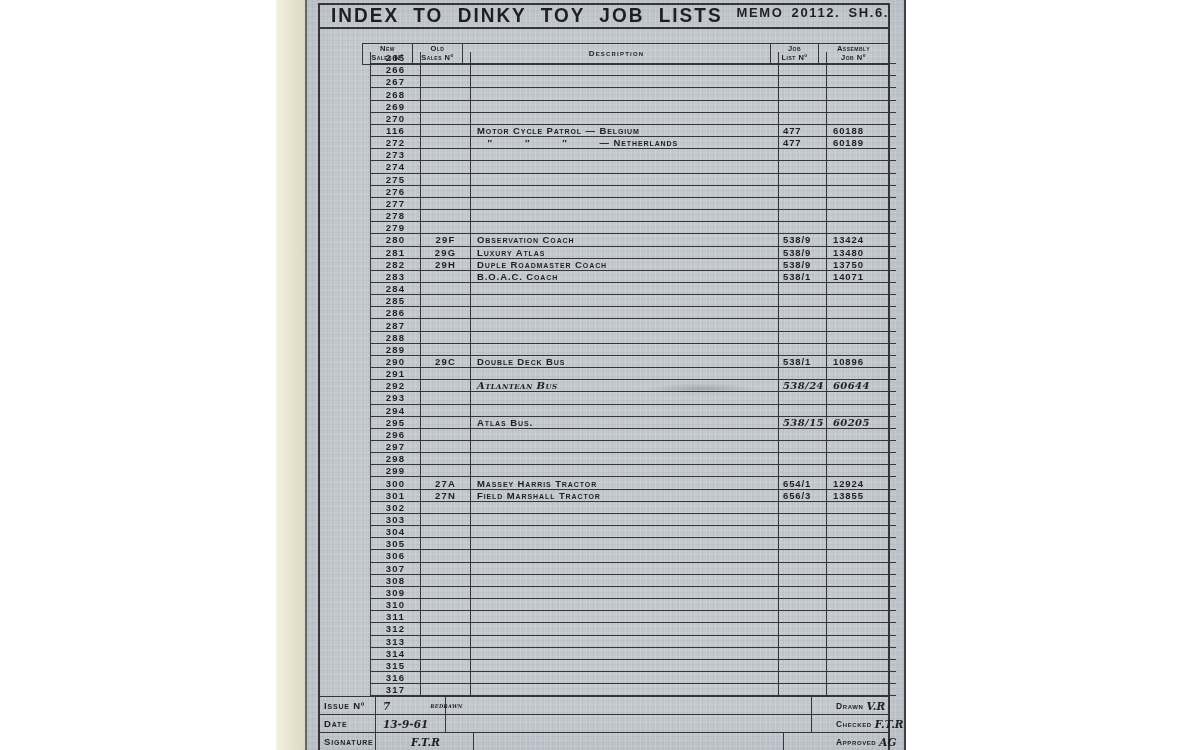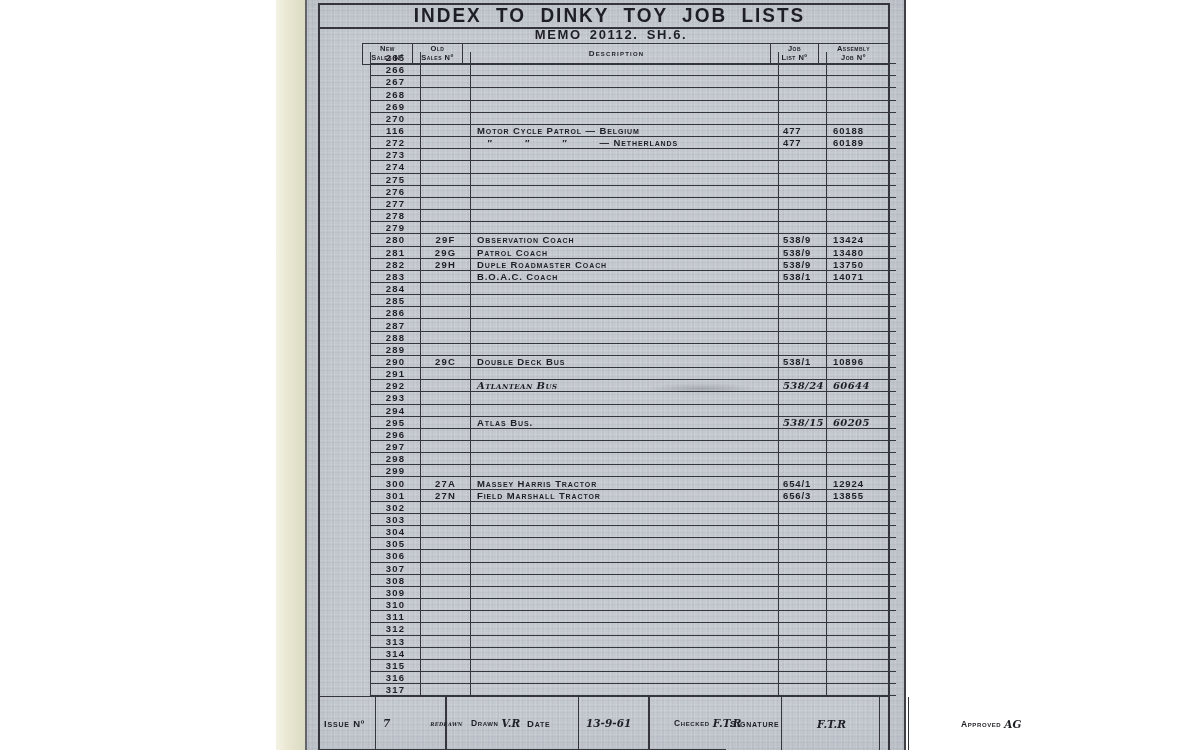--- a/index.html
+++ b/index.html
@@ -37,21 +37,21 @@
   #frame{
     position:absolute;left:11px;top:3px;width:572px;height:747px;
     box-sizing:border-box;
     border:2px solid var(--line);
     border-bottom:none;
   }
   
   #title-box{
     position:absolute;left:0;top:0;right:0;height:22px;
     border-bottom:2px solid var(--line);
-    display:flex;align-items:center;white-space:nowrap;flex-direction:column;
+    display:flex;align-items:flex-start;white-space:nowrap;
   }
   #title-main{
     font-size:19px;font-weight:bold;letter-spacing:2px;word-spacing:7px;
     padding-left:11px;transform:scaleY(1.04);transform-origin:left center;
   }
   #title-memo{
     font-size:13px;font-weight:bold;letter-spacing:1.6px;word-spacing:3px;
     margin-left:14px;
   }
   
@@ -92,21 +92,21 @@
   .tc-desc{width:308px;padding-left:6px;}
   .tc-job{width:48px;padding-left:4px;}
   .tc-asm{flex:1;border-right:none;padding-left:6px;}
   .hand{
     font-family:"DejaVu Serif", serif;font-style:italic;font-weight:600;
     font-size:10px;letter-spacing:0.4px;
   }
   
   #footer{
     position:absolute;left:0;right:0;top:691px;bottom:0;
-    box-sizing:border-box;display:flex;
+    box-sizing:border-box;display:flex;flex-direction:column;
     border-top:1.5px solid var(--line);
   }
   .frow{flex:1;display:flex;box-sizing:border-box;border-bottom:1px solid var(--line);}
   .frow:last-child{border-bottom:none;gap:28px;}
   .fc{box-sizing:border-box;border-right:1px solid var(--line);display:flex;align-items:center;}
   .fc-label{
     width:56px;padding-left:4px;
     font-size:9.5px;font-weight:bold;letter-spacing:0.8px;font-variant:small-caps;
   }
   .fc-value{width:70px;padding-left:7px;}
@@ -263,21 +263,21 @@
         <div class="trow">
           <div class="tc tc-no">280</div>
           <div class="tc tc-old">29F</div>
           <div class="tc tc-desc">Observation Coach</div>
           <div class="tc tc-job">538/9</div>
           <div class="tc tc-asm">13424</div>
         </div>
         <div class="trow">
           <div class="tc tc-no">281</div>
           <div class="tc tc-old">29G</div>
-          <div class="tc tc-desc">Patrol Coach</div>
+          <div class="tc tc-desc">Luxury Atlas</div>
           <div class="tc tc-job">538/9</div>
           <div class="tc tc-asm">13480</div>
         </div>
         <div class="trow">
           <div class="tc tc-no">282</div>
           <div class="tc tc-old">29H</div>
           <div class="tc tc-desc">Duple Roadmaster Coach</div>
           <div class="tc tc-job">538/9</div>
           <div class="tc tc-asm">13750</div>
         </div>

